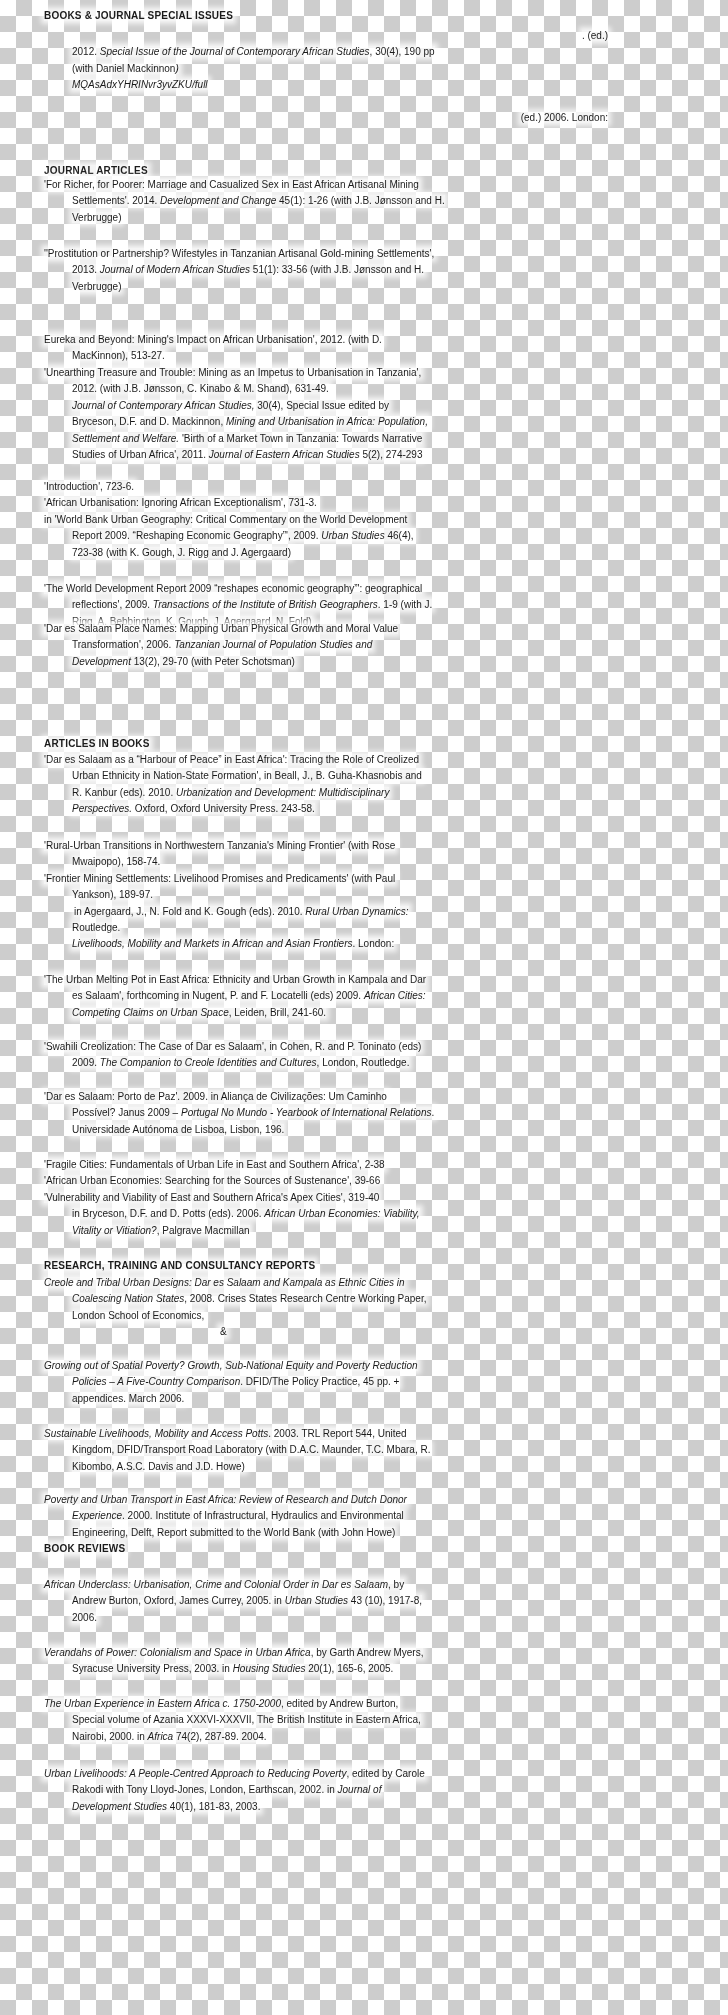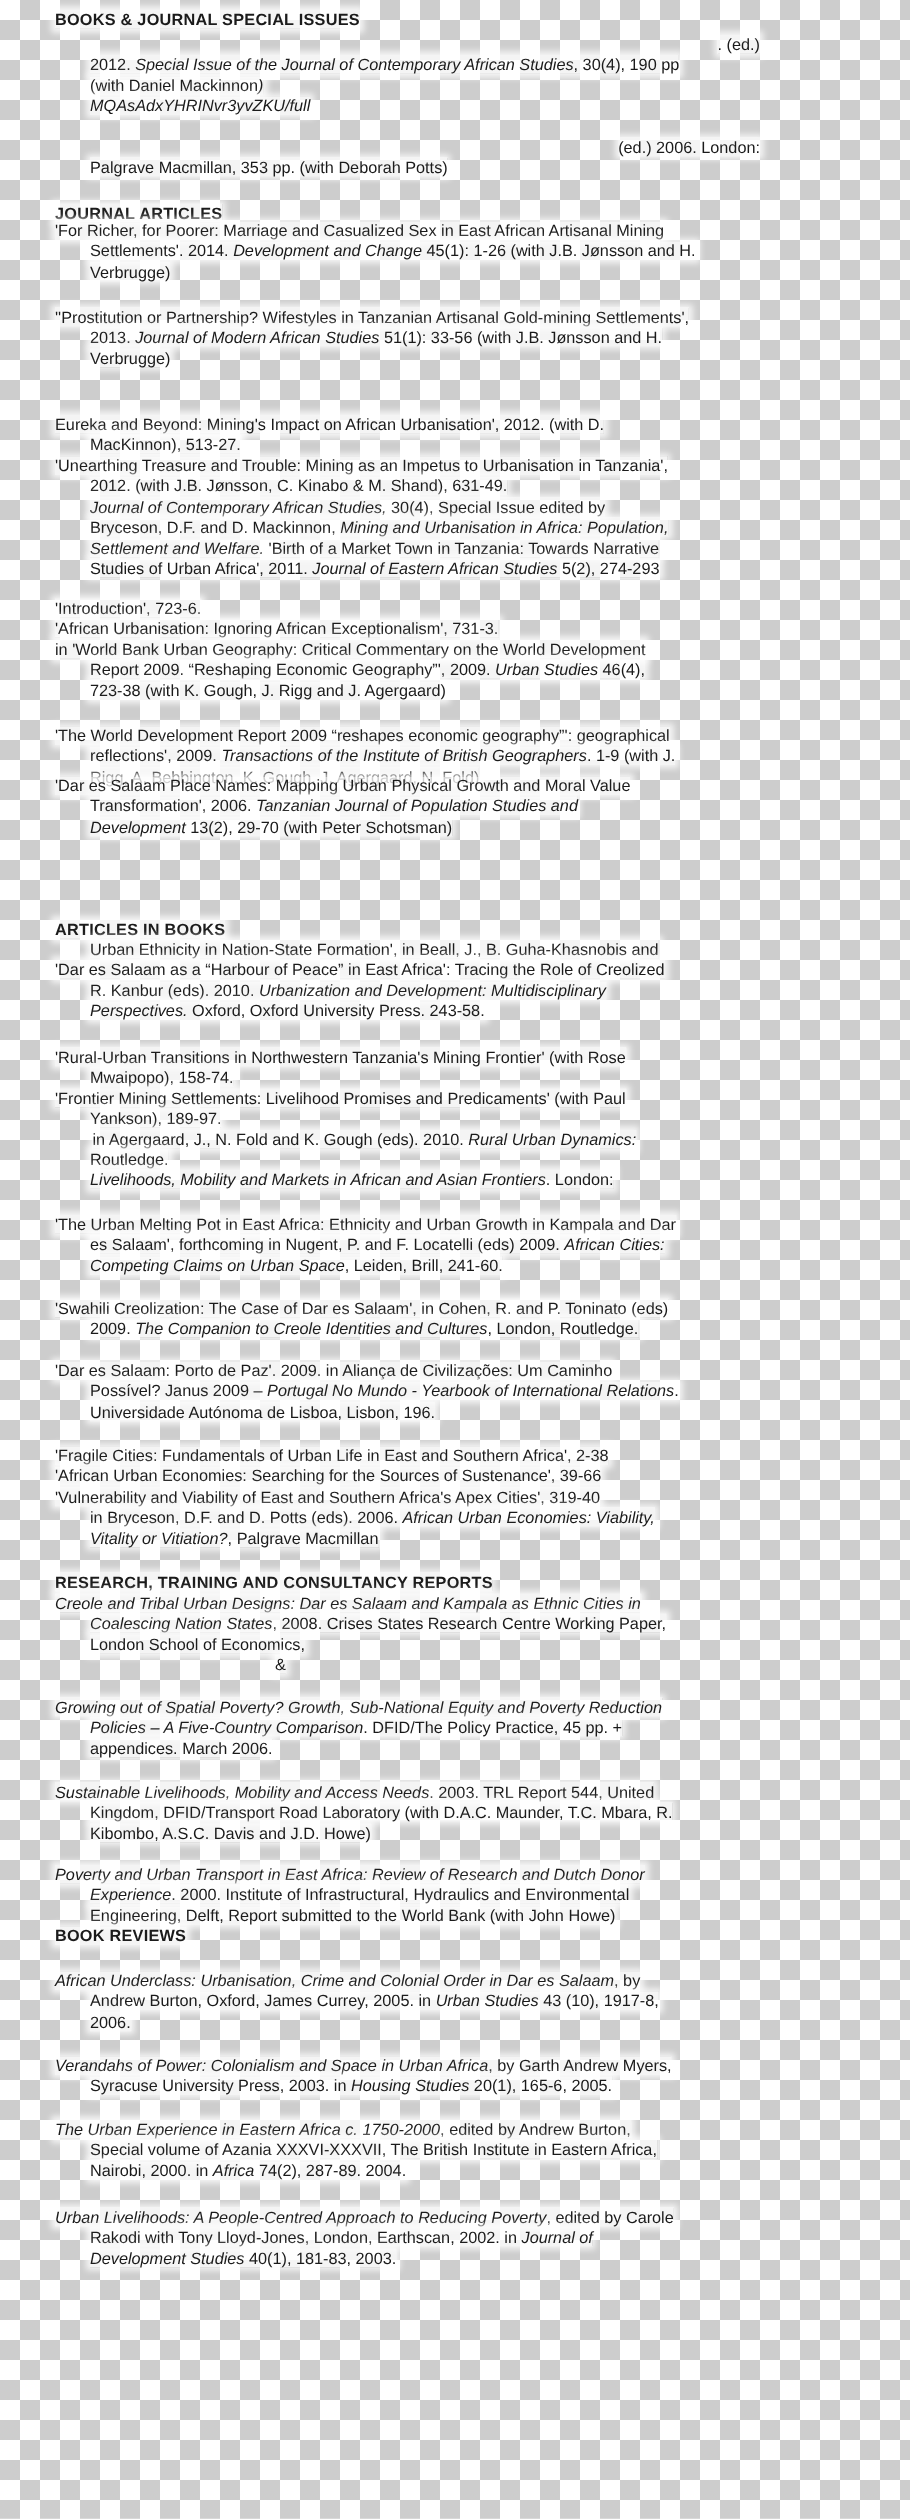--- a/index.html
+++ b/index.html
@@ -22,21 +22,21 @@
     inset: 0;
     width: 728px;
     height: 2015px;
     font-family: "Liberation Sans", "DejaVu Sans", sans-serif;
     color: var(--text-color, #1b1b1b);
   }
   .block {
     position: absolute;
     left: 44px;
     right: 88px;
-    font-size: 13px;
+    font-size: 10px;
     line-height: 16.4px;
     white-space: nowrap;
   }
   .heading .halo { font-weight: bold; letter-spacing: 0.2px; }
   .line.in-1 { padding-left: 28px; }
   .line.in-2 { padding-left: 30px; }
   .line.a-amp { padding-left: 176px; }
   .line.a-r { text-align: right; padding-right: 32px; }
   .halo {
     background: rgba(255, 255, 255, 0.78);
@@ -51,21 +51,20 @@
 <main class="page">
     <div class="block heading" style="top: 8px;"><span class="halo">BOOKS &amp; JOURNAL SPECIAL ISSUES</span></div>
     <div class="block entry" style="top: 28px;">
       <div class="line in-0 a-r"><span class="halo"><span>. (ed.)</span></span></div>
       <div class="line in-1"><span class="halo"><span>2012. </span><span class="it">Special Issue of the Journal of Contemporary African Studies</span><span>, 30(4), 190 pp</span></span></div>
       <div class="line in-1"><span class="halo"><span>(with Daniel Mackinnon</span><span class="it">)</span></span></div>
       <div class="line in-1"><span class="halo"><span class="it">MQAsAdxYHRINvr3yvZKU/full</span></span></div>
     </div>
     <div class="block entry" style="top: 110px;">
       <div class="line in-0 a-r"><span class="halo"><span>(ed.) 2006. London:</span></span></div>
-      <div class="line in-1"><span class="halo"><span>Palgrave Macmillan, 353 pp. (with Deborah Potts)</span></span></div>
     </div>
     <div class="block heading" style="top: 163px;"><span class="halo">JOURNAL ARTICLES</span></div>
     <div class="block entry" style="top: 177px;">
       <div class="line in-0"><span class="halo"><span>'For Richer, for Poorer: Marriage and Casualized Sex in East African Artisanal Mining</span></span></div>
       <div class="line in-1"><span class="halo"><span>Settlements'. 2014. </span><span class="it">Development and Change</span><span> 45(1): 1-26 (with J.B. Jønsson and H.</span></span></div>
       <div class="line in-1"><span class="halo"><span>Verbrugge)</span></span></div>
     </div>
     <div class="block entry" style="top: 246px;">
       <div class="line in-0"><span class="halo"><span>''Prostitution or Partnership? Wifestyles in Tanzanian Artisanal Gold-mining Settlements',</span></span></div>
       <div class="line in-1"><span class="halo"><span>2013. </span><span class="it">Journal of Modern African Studies</span><span> 51(1): 33-56 (with J.B. Jønsson and H.</span></span></div>
@@ -95,22 +94,22 @@
       <div class="line in-1"><span class="halo"><span>reflections', 2009. </span><span class="it">Transactions of the Institute of British Geographers</span><span>. 1-9 (with J.</span></span></div>
       <div class="line in-1"><span class="halo"><span>Rigg, A. Bebbington, K. Gough, J. Agergaard, N. Fold)</span></span></div>
     </div>
     <div class="block entry" style="top: 621px;">
       <div class="line in-0"><span class="halo"><span>'Dar es Salaam Place Names: Mapping Urban Physical Growth and Moral Value</span></span></div>
       <div class="line in-1"><span class="halo"><span>Transformation', 2006. </span><span class="it">Tanzanian Journal of Population Studies and</span></span></div>
       <div class="line in-1"><span class="halo"><span class="it">Development</span><span> 13(2), 29-70 (with Peter Schotsman)</span></span></div>
     </div>
     <div class="block heading" style="top: 736px;"><span class="halo">ARTICLES IN BOOKS</span></div>
     <div class="block entry" style="top: 752px;">
+      <div class="line in-0"><span class="halo"><span>'Dar es Salaam as a “Harbour of Peace” in East Africa': Tracing the Role of Creolized</span></span></div>
       <div class="line in-1"><span class="halo"><span>Urban Ethnicity in Nation-State Formation', in Beall, J., B. Guha-Khasnobis and</span></span></div>
-      <div class="line in-0"><span class="halo"><span>'Dar es Salaam as a “Harbour of Peace” in East Africa': Tracing the Role of Creolized</span></span></div>
       <div class="line in-1"><span class="halo"><span>R. Kanbur (eds). 2010. </span><span class="it">Urbanization and Development: Multidisciplinary</span></span></div>
       <div class="line in-1"><span class="halo"><span class="it">Perspectives.</span><span> Oxford, Oxford University Press. 243-58.</span></span></div>
     </div>
     <div class="block entry" style="top: 838px;">
       <div class="line in-0"><span class="halo"><span>'Rural-Urban Transitions in Northwestern Tanzania's Mining Frontier' (with Rose</span></span></div>
       <div class="line in-1"><span class="halo"><span>Mwaipopo), 158-74.</span></span></div>
       <div class="line in-0"><span class="halo"><span>'Frontier Mining Settlements: Livelihood Promises and Predicaments' (with Paul</span></span></div>
       <div class="line in-1"><span class="halo"><span>Yankson), 189-97.</span></span></div>
       <div class="line in-2"><span class="halo"><span>in Agergaard, J., N. Fold and K. Gough (eds). 2010. </span><span class="it">Rural Urban Dynamics:</span></span></div>
       <div class="line in-1"><span class="halo"><span>Routledge.</span></span></div>
@@ -143,21 +142,21 @@
       <div class="line in-1"><span class="halo"><span class="it">Coalescing Nation States</span><span>, 2008. Crises States Research Centre Working Paper,</span></span></div>
       <div class="line in-1"><span class="halo"><span>London School of Economics,</span></span></div>
       <div class="line in-0 a-amp"><span class="halo"><span>&amp;</span></span></div>
     </div>
     <div class="block entry" style="top: 1358px;">
       <div class="line in-0"><span class="halo"><span class="it">Growing out of Spatial Poverty? Growth, Sub-National Equity and Poverty Reduction</span></span></div>
       <div class="line in-1"><span class="halo"><span class="it">Policies – A Five-Country Comparison</span><span>. DFID/The Policy Practice, 45 pp. +</span></span></div>
       <div class="line in-1"><span class="halo"><span>appendices.  March 2006.</span></span></div>
     </div>
     <div class="block entry" style="top: 1426px;">
-      <div class="line in-0"><span class="halo"><span class="it">Sustainable Livelihoods, Mobility and Access Needs</span><span>. 2003. TRL Report 544, United</span></span></div>
+      <div class="line in-0"><span class="halo"><span class="it">Sustainable Livelihoods, Mobility and Access Potts</span><span>. 2003. TRL Report 544, United</span></span></div>
       <div class="line in-1"><span class="halo"><span>Kingdom, DFID/Transport Road Laboratory (with D.A.C. Maunder, T.C. Mbara, R.</span></span></div>
       <div class="line in-1"><span class="halo"><span>Kibombo, A.S.C. Davis and J.D. Howe)</span></span></div>
     </div>
     <div class="block entry" style="top: 1492px;">
       <div class="line in-0"><span class="halo"><span class="it">Poverty and Urban Transport in East Africa: Review of Research and Dutch Donor</span></span></div>
       <div class="line in-1"><span class="halo"><span class="it">Experience</span><span>. 2000. Institute of Infrastructural, Hydraulics and Environmental</span></span></div>
       <div class="line in-1"><span class="halo"><span>Engineering, Delft, Report submitted to the World Bank (with John Howe)</span></span></div>
     </div>
     <div class="block heading" style="top: 1517px; margin-top: 24px;"><span class="halo">BOOK REVIEWS</span></div>
     <div class="block entry" style="top: 1577px;">

